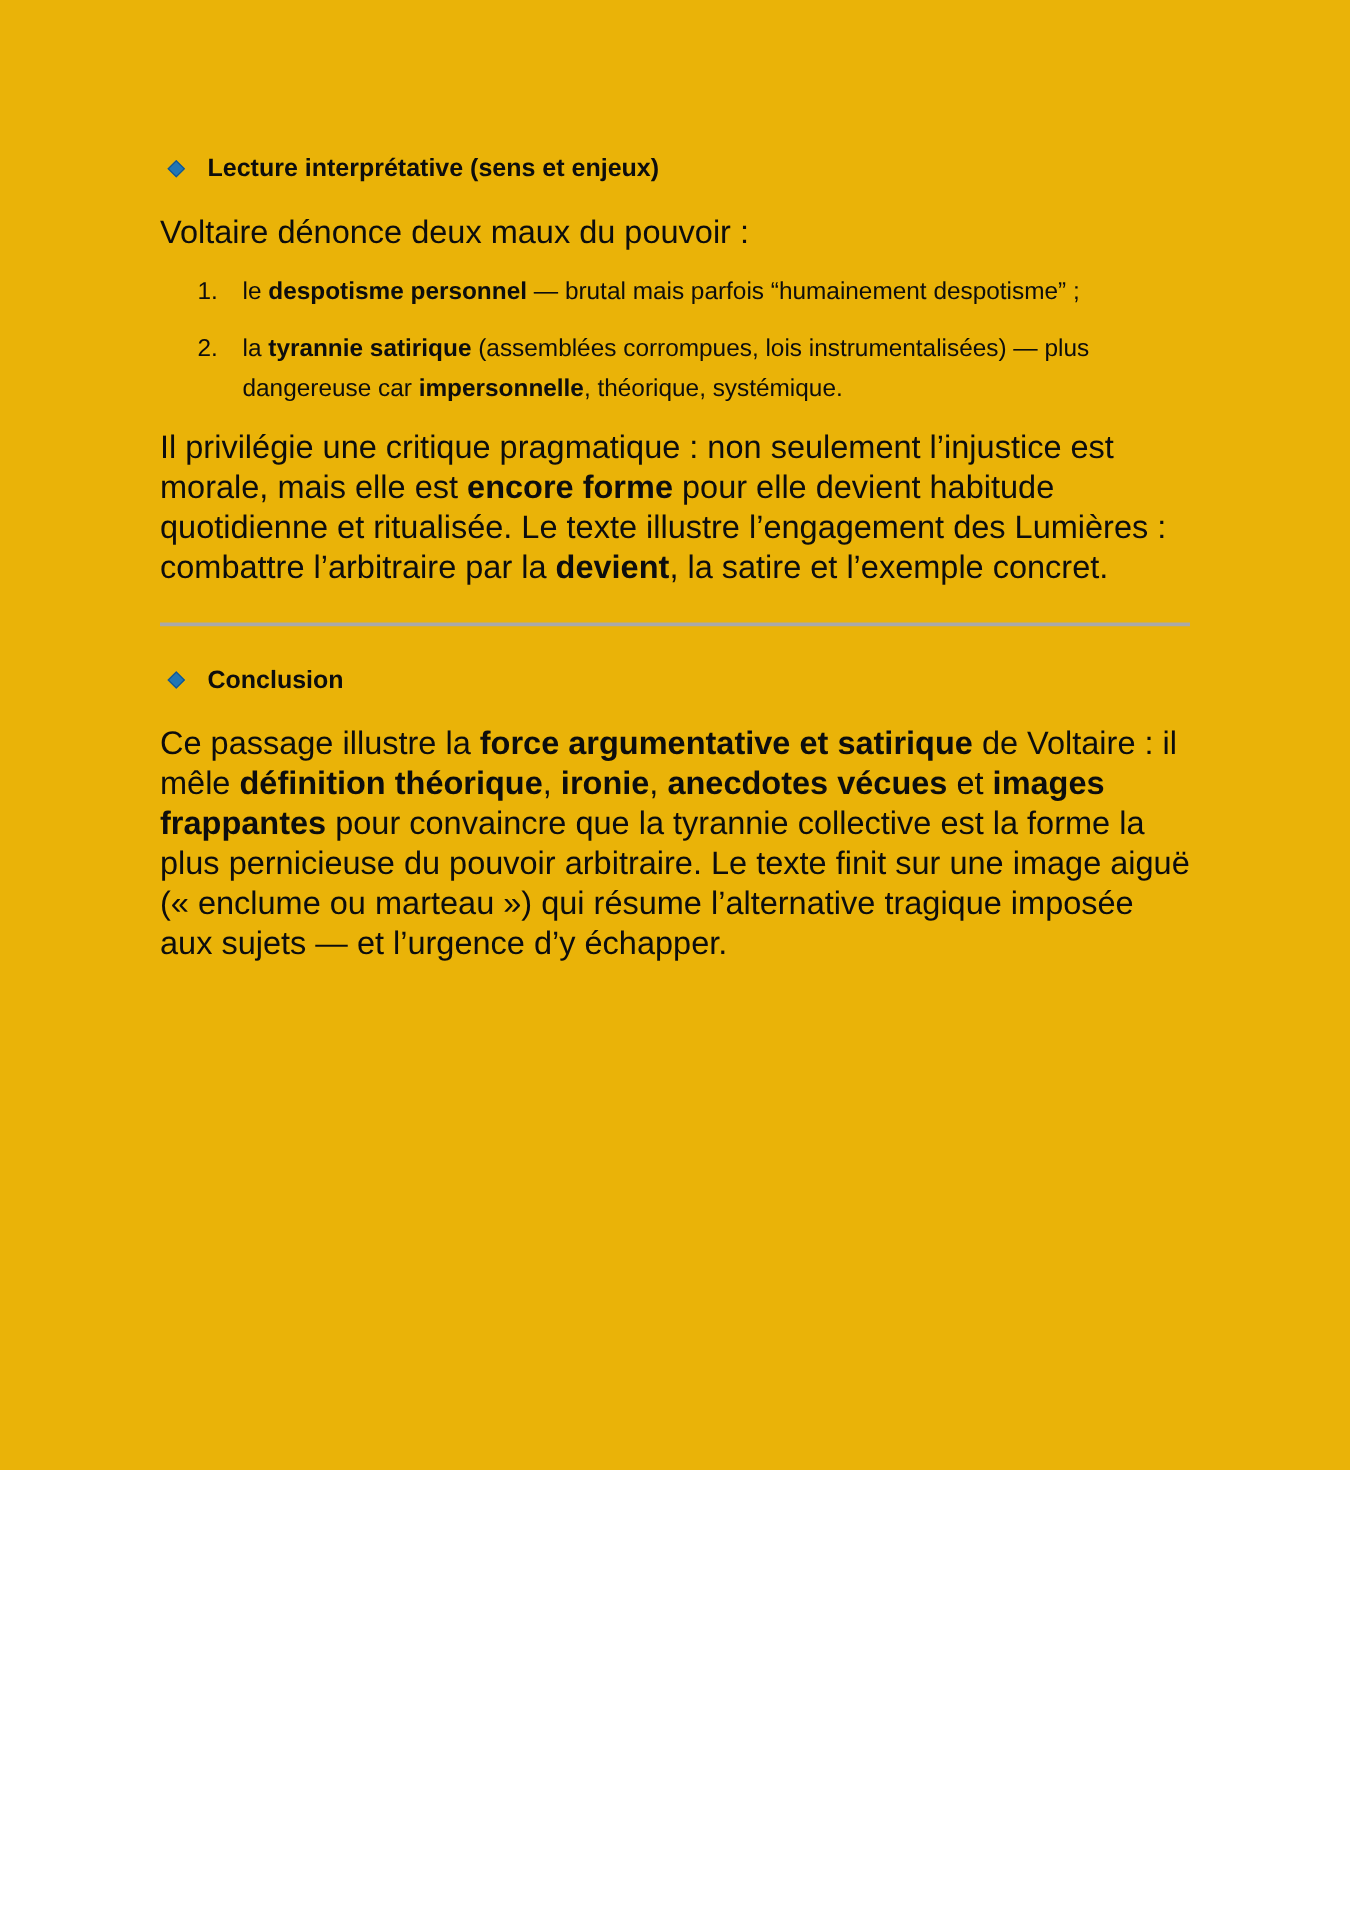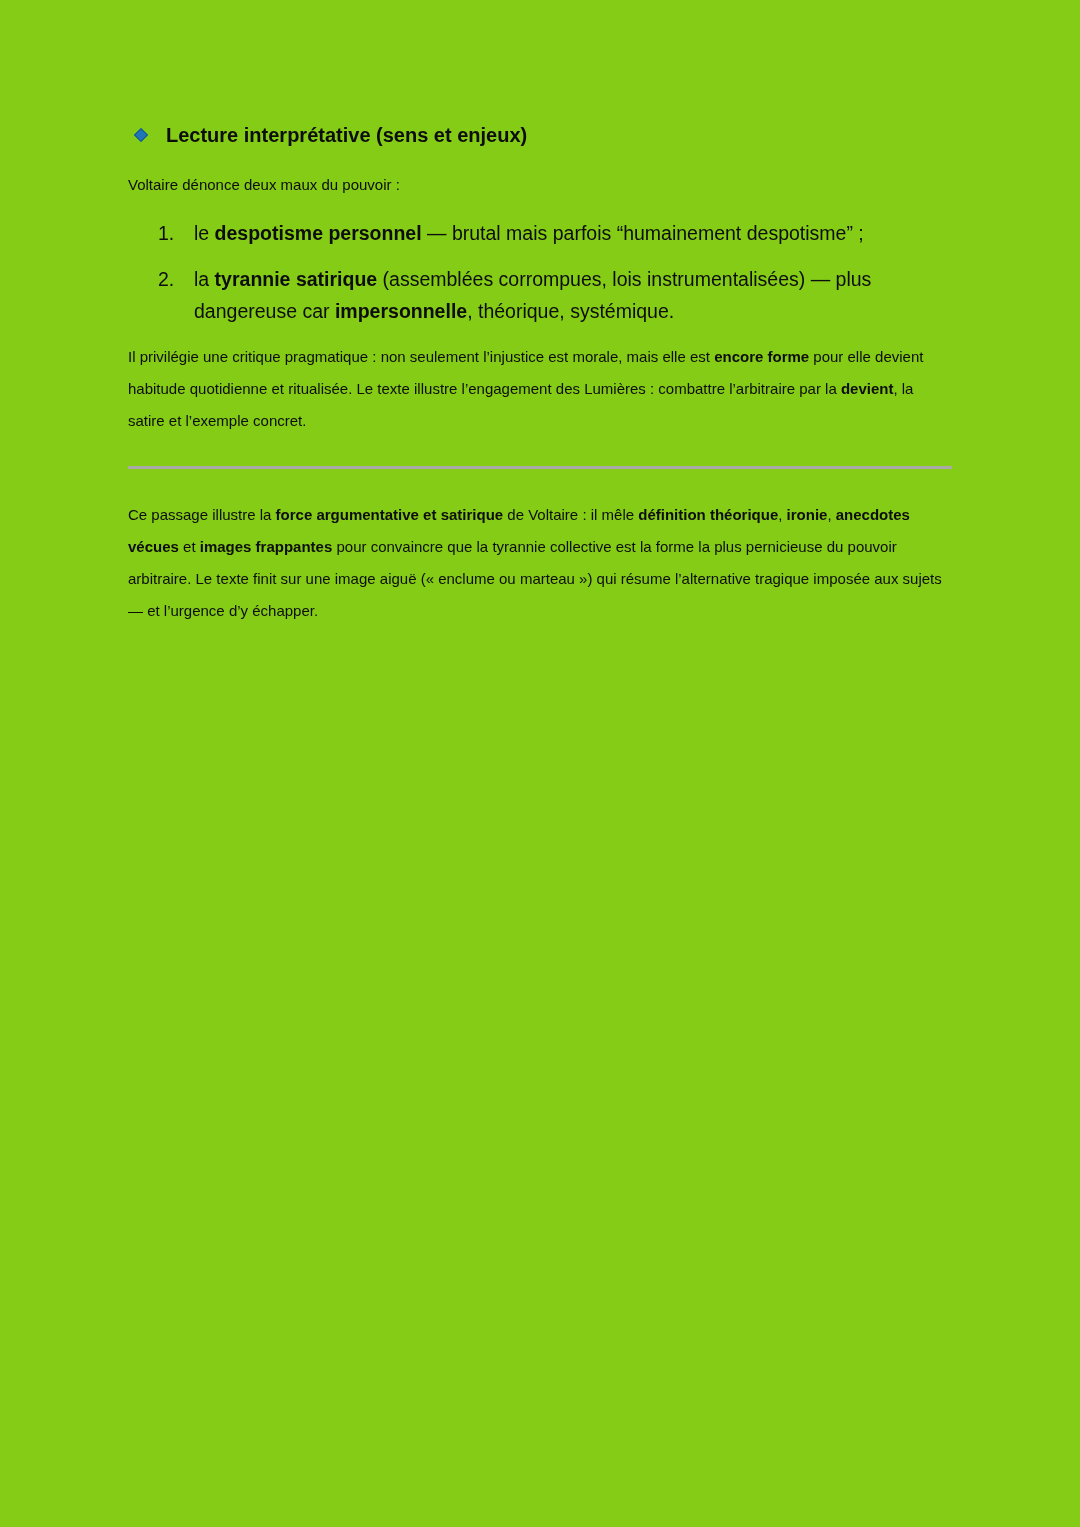--- a/index.html
+++ b/index.html
@@ -1,21 +1,21 @@
 <!DOCTYPE html>
 <html lang="fr"><head>
 <meta charset="utf-8">
 <style>
   * { box-sizing: border-box; }
   html, body { margin: 0; padding: 0; background: #ffffff; }
   .page {
     position: relative;
     width: 1080px;
-    height: 1527px;
-    background: #84cc16;
+    height: 1176px;
+    background: #eab308;
     font-family: "Liberation Sans", sans-serif;
     color: #0d0d0d;
     overflow: hidden;
   }
   .content {
     position: absolute;
     left: 128px;
     top: 122px;
     width: 824px;
   }
@@ -36,21 +36,21 @@
   .diamond {
     flex: none;
     width: 10px;
     height: 10px;
     background: #2176b5;
     border: 1px solid #15578f;
     transform: rotate(45deg);
   }
   .body {
     margin: 0;
-    font-size: 15px;
+    font-size: 26px;
     line-height: 32px;
     font-weight: 400;
   }
   .body strong, .li-text strong { font-weight: 700; }
   p.intro { margin-bottom: 16px; }
   ol.num-list {
     list-style: none;
     margin: 0 0 10px 0;
     padding: 0;
   }
@@ -94,17 +94,21 @@
       <li>
         <span class="marker">2.</span>
         <span class="li-text"><span>la </span><strong>tyrannie satirique</strong><span> (assemblées corrompues, lois instrumentalisées) — plus dangereuse car </span><strong>impersonnelle</strong><span>, théorique, systémique.</span></span>
       </li>
     </ol>
 
     <p class="body"><span>Il privilégie une critique pragmatique : non seulement l’injustice est morale, mais elle est </span><strong>encore forme</strong><span> pour elle devient habitude quotidienne et ritualisée. Le texte illustre l’engagement des Lumières : combattre l’arbitraire par la </span><strong>devient</strong><span>, la satire et l’exemple concret.</span></p>
 
     <hr class="divider">
 
+    <div class="section-heading">
+      <span class="diamond"></span>
+      <h2>Conclusion</h2>
+    </div>
 
     <p class="body"><span>Ce passage illustre la </span><strong>force argumentative et satirique</strong><span> de Voltaire : il mêle </span><strong>définition théorique</strong><span>, </span><strong>ironie</strong><span>, </span><strong>anecdotes vécues</strong><span> et </span><strong>images frappantes</strong><span> pour convaincre que la tyrannie collective est la forme la plus pernicieuse du pouvoir arbitraire. Le texte finit sur une image aiguë (« enclume ou marteau ») qui résume l’alternative tragique imposée aux sujets — et l’urgence d’y échapper.</span></p>
 
   </div>
 </div>
 
 </body></html>

